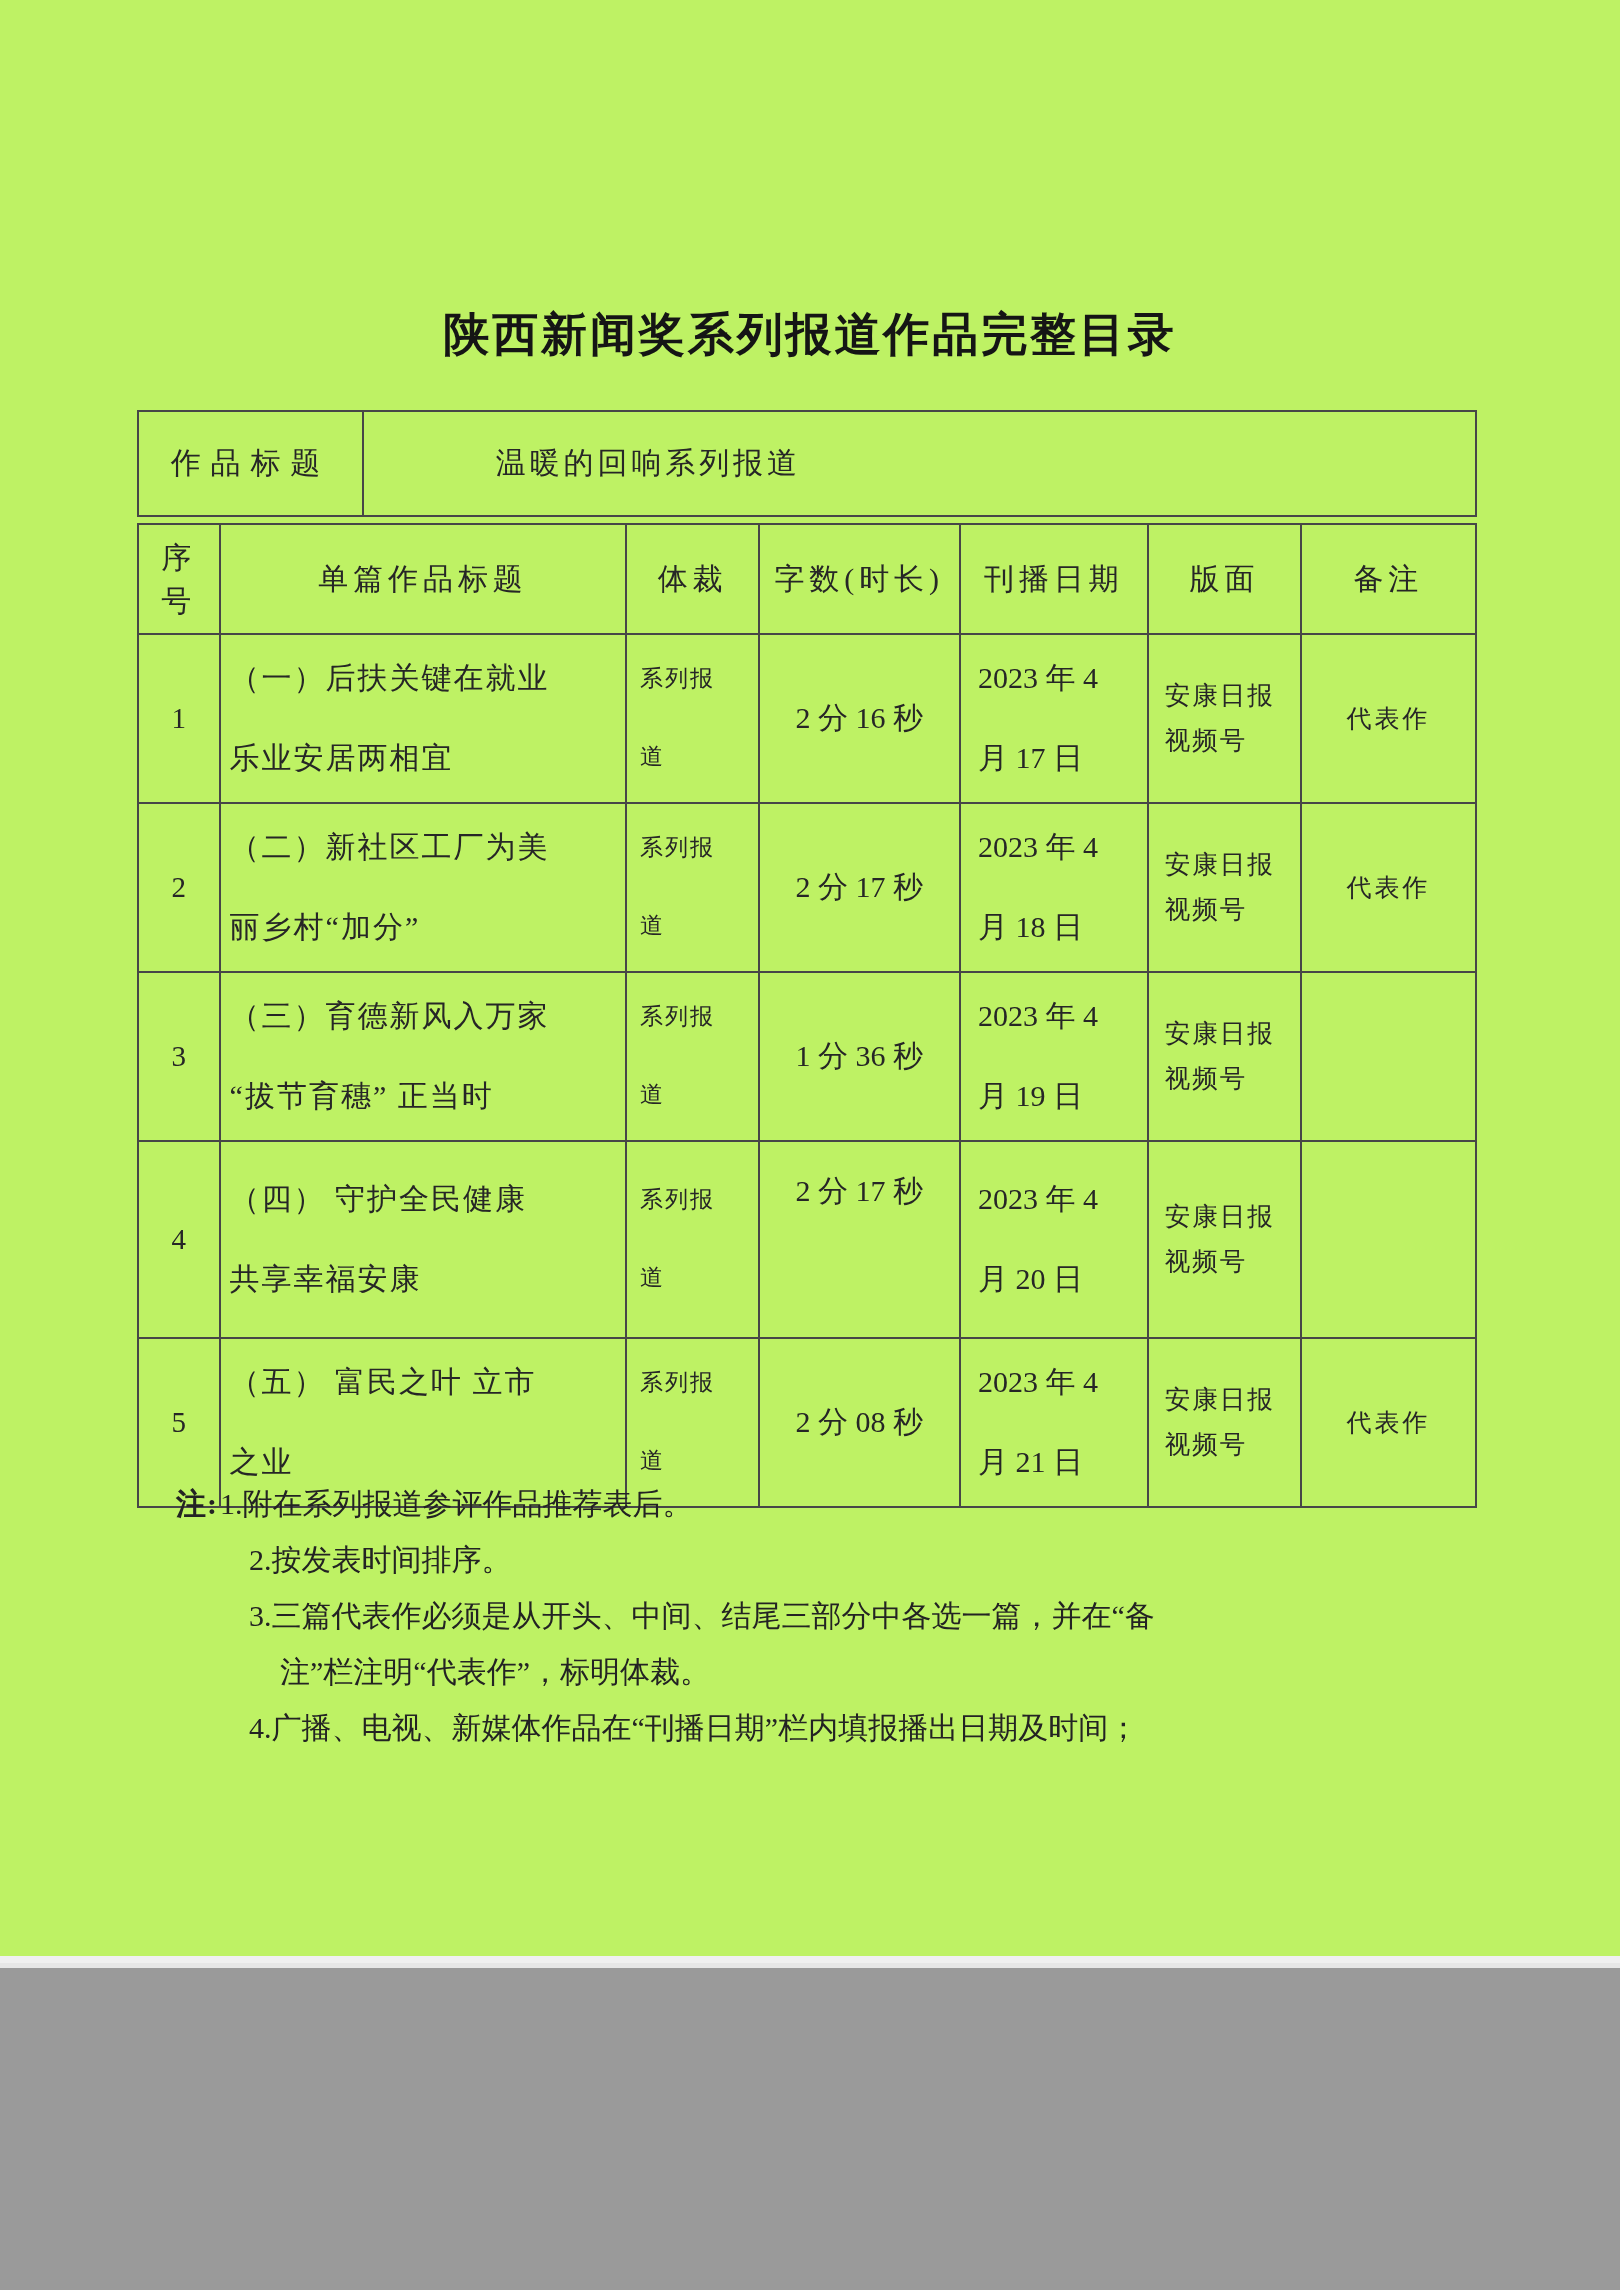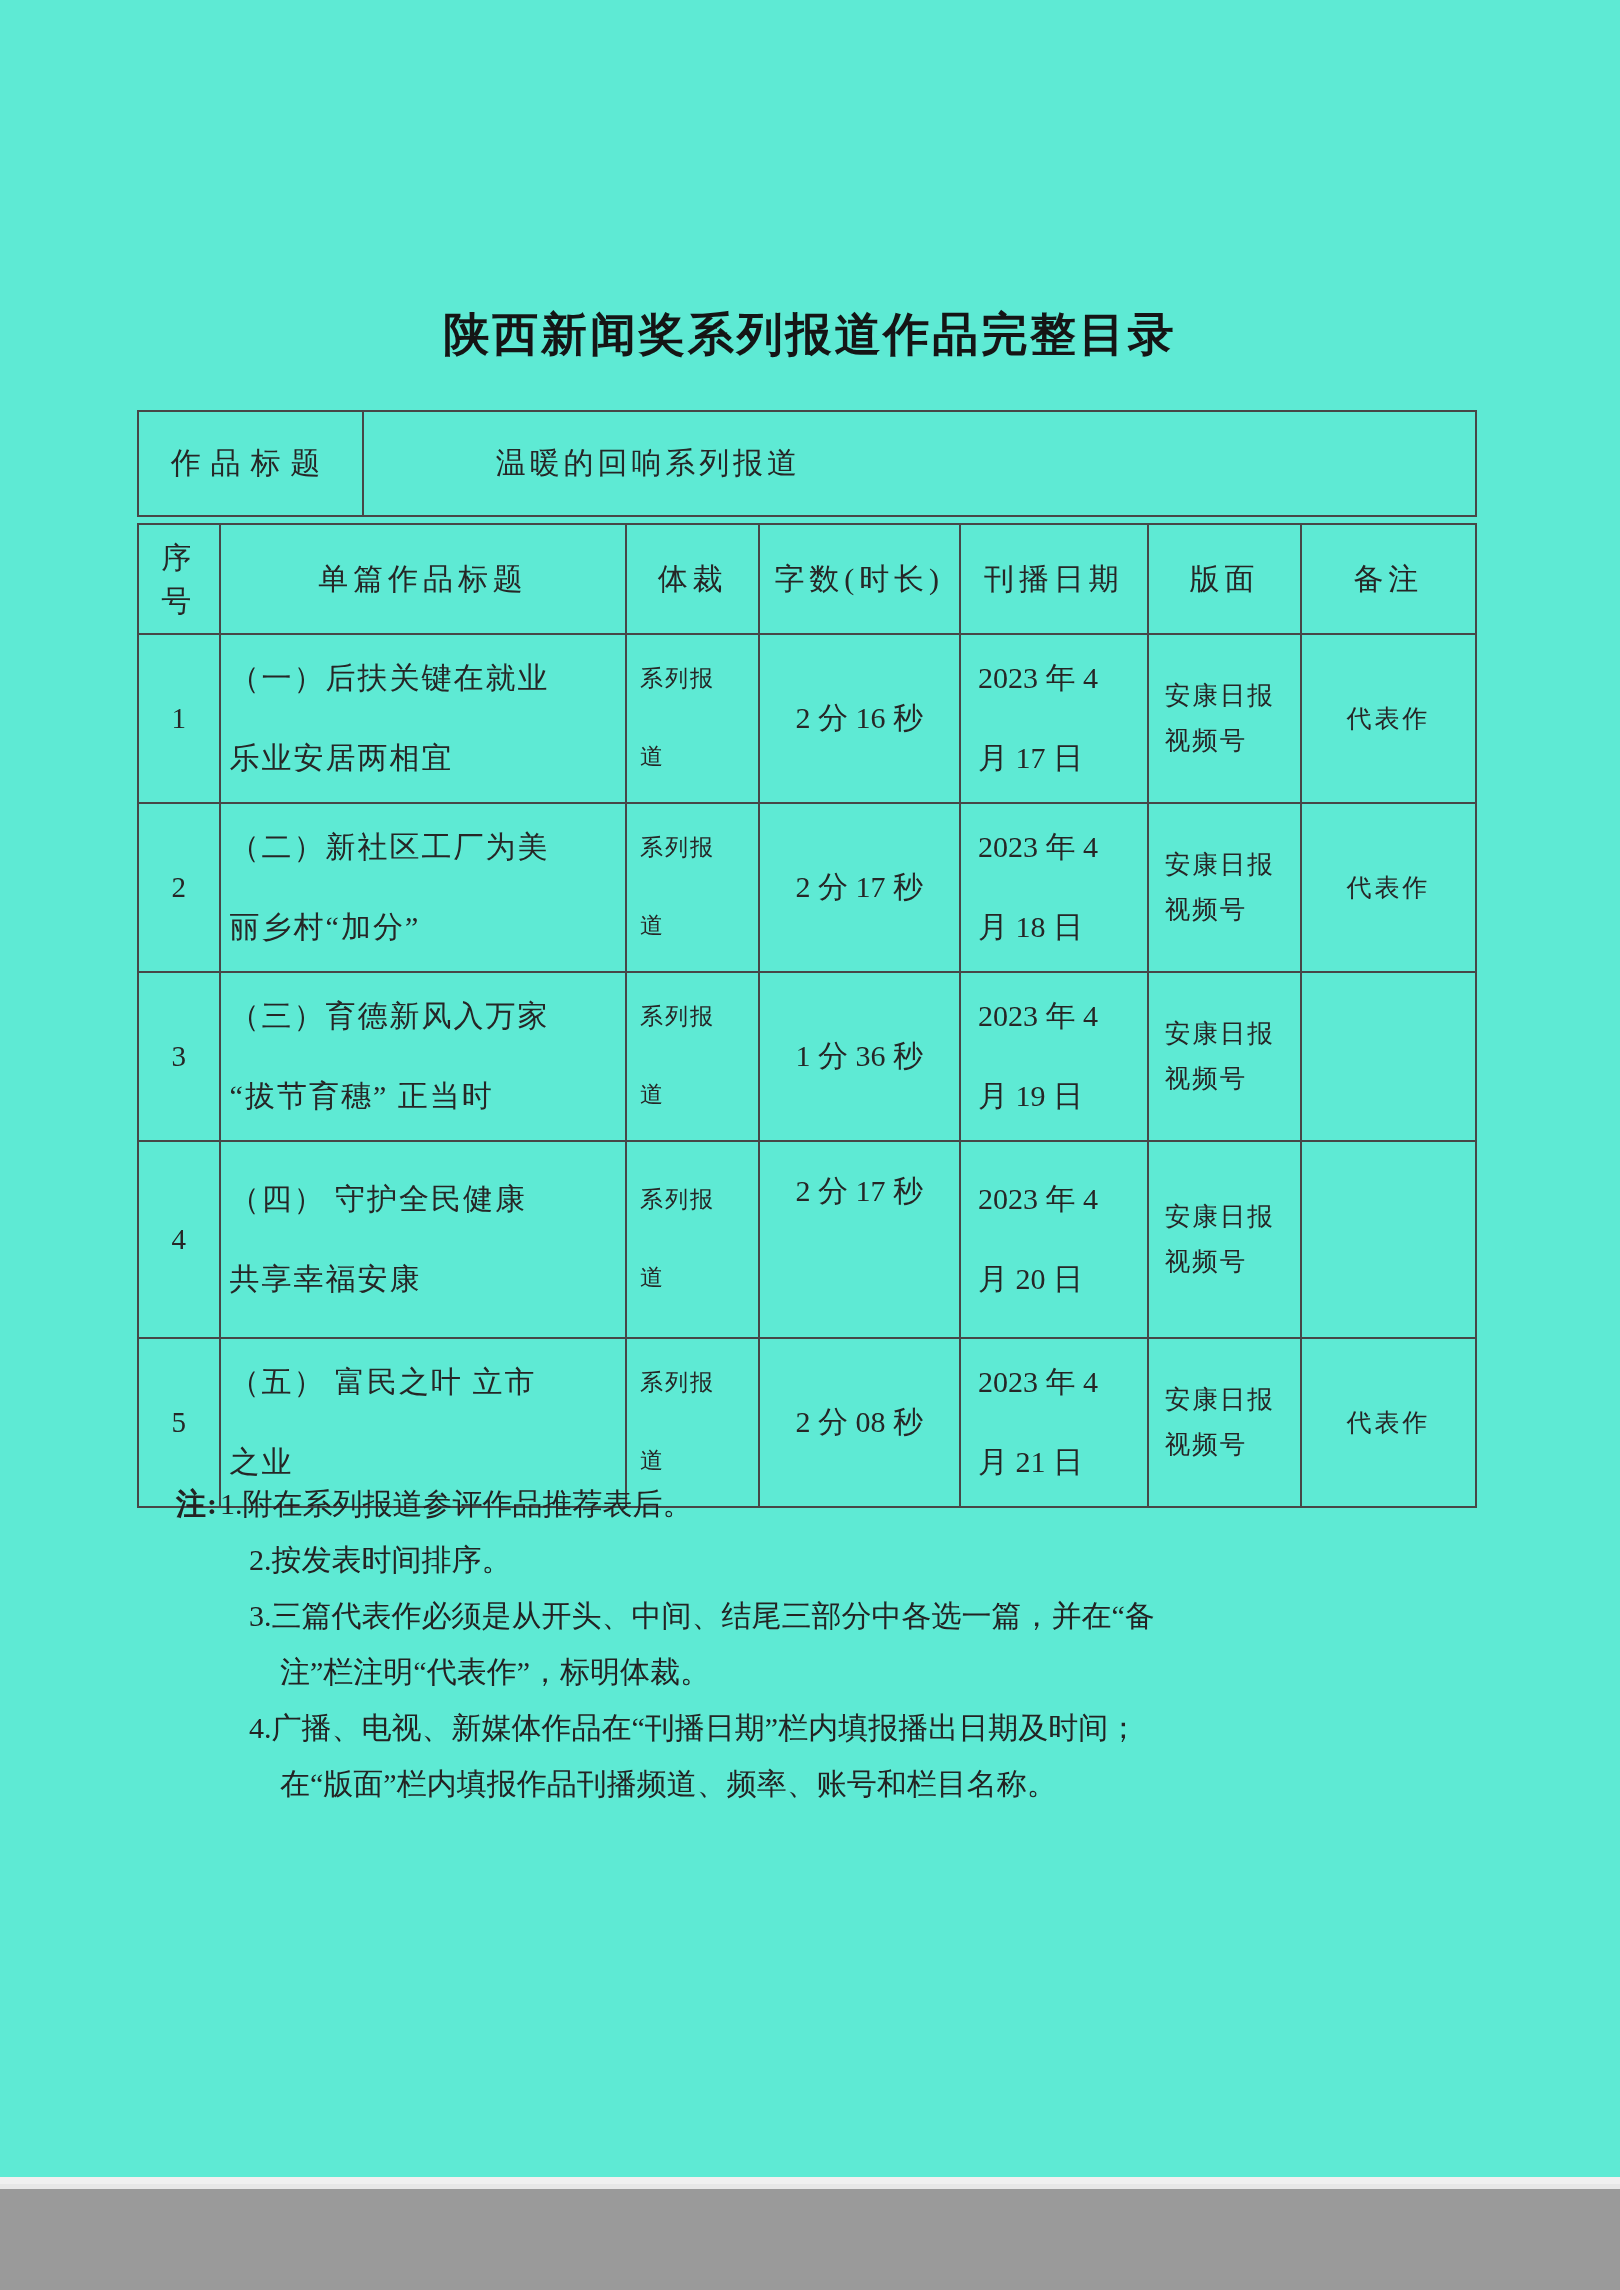--- a/index.html
+++ b/index.html
@@ -1,18 +1,18 @@
 <!DOCTYPE html>
 <html><head>
 <meta charset="utf-8">
 <style>
   html,body { margin:0; padding:0; background:#9a9a9a; }
   .page {
-    position:relative; width:1620px; height:2189px;
-    background:#5eead4; overflow:hidden;
+    position:relative; width:1620px; height:1968px;
+    background:#bef264; overflow:hidden;
     font-family:"Liberation Serif","DejaVu Serif",serif;
     color:#262626;
   }
   .doc-title {
     position:absolute; top:304px; left:0; width:100%; margin:0;
     text-align:center; font-family:"Liberation Sans","DejaVu Sans",sans-serif;
     font-weight:700; font-size:46px; letter-spacing:2.9px; color:#151515;
   }
   .table-wrap { position:absolute; left:137px; top:410px; width:1340px;border-radius:15px; }
   table.t { border-collapse:collapse; width:100%; table-layout:fixed; }
@@ -226,21 +226,20 @@
         </div>
         <div class="note-item">
           <div class="note-line">2.按发表时间排序。</div>
         </div>
         <div class="note-item">
           <div class="note-line">3.三篇代表作必须是从开头、中间、结尾三部分中各选一篇，并在“备</div>
           <div class="note-line cont">注”栏注明“代表作”，标明体裁。</div>
         </div>
         <div class="note-item">
           <div class="note-line">4.广播、电视、新媒体作品在“刊播日期”栏内填报播出日期及时间；</div>
-          <div class="note-line cont">在“版面”栏内填报作品刊播频道、频率、账号和栏目名称。</div>
         </div>
       </div>
   </div>
 
   <div class="scan-edge"></div>
 
 </div>
 
 
 </body></html>

